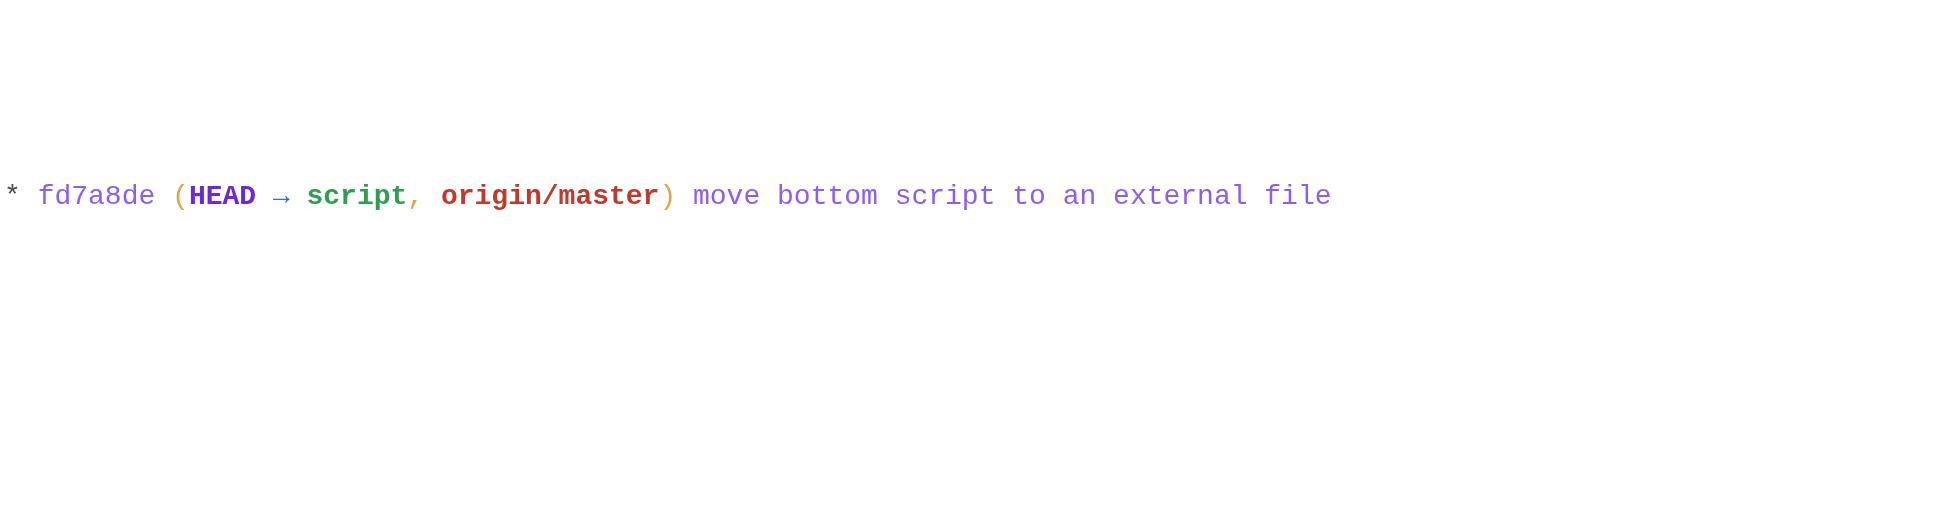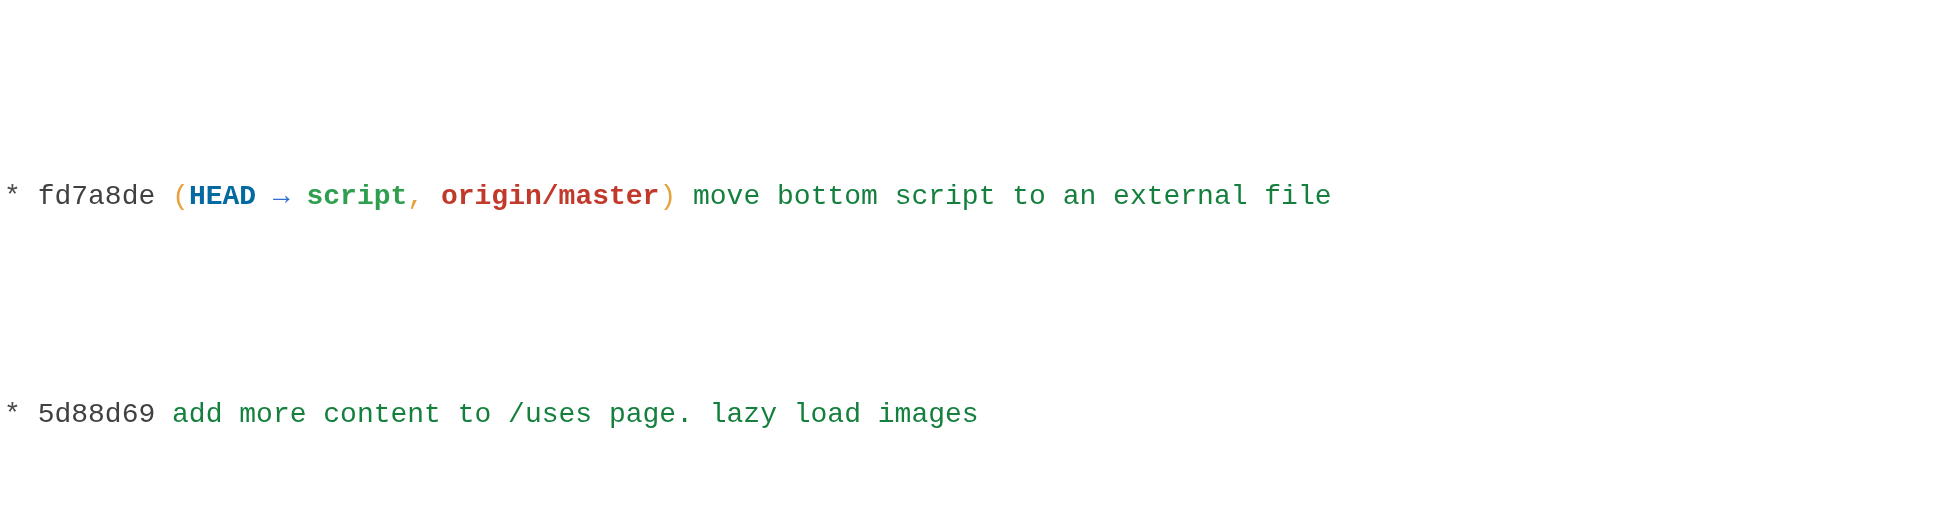--- a/index.html
+++ b/index.html
@@ -13,37 +13,36 @@
   .log {
     font-family: "SFMono-Regular", ui-monospace, Menlo, Consolas, "Liberation Mono", monospace;
     font-size: 28px;
     line-height: 1.95;
     color: #4d4d4d;
     padding: 6px 0 0 4px;
     white-space: pre;
   }
   .row { display: block; }
   .graph { color: #4d4d4d; }
-  .hash  { color: #404040; text-align: right; } 
+  .hash  { color: #8b5cf6; text-align: right; } 
   .paren { color: #e6a23c; }
-  .head  { color: #0369a1; font-weight: 700; }   
+  .head  { color: #6d28d9; font-weight: 700; }   
   .arrow { color: #2f6fd6; font-weight: 700; }
   .branch-local  { color: #2e9e4f; font-weight: 700; } 
   .branch-remote { color: #c0392b; font-weight: 700; margin-top: 16px; } 
   .sep   { color: #e6a23c; } 
-  .msg   { color: #15803d; }
+  .msg   { color: #8b5cf6; }
 </style>
 </head>
 <body>
 
 <div class="log">
 
   <div class="row"><span class="graph">*</span> <span class="hash">fd7a8de</span> <span class="paren">(</span><span class="head">HEAD</span><span class="arrow"> → </span><span class="branch-local">script</span><span class="sep">, </span><span class="branch-remote">origin/master</span><span class="paren">)</span> <span class="msg">move bottom script to an external file</span></div>
 
-  <div class="row"><span class="graph">*</span> <span class="hash">5d88d69</span> <span class="msg">add more content to /uses page. lazy load images</span></div>
 
   
 
   
 
   
 
   
 
   

